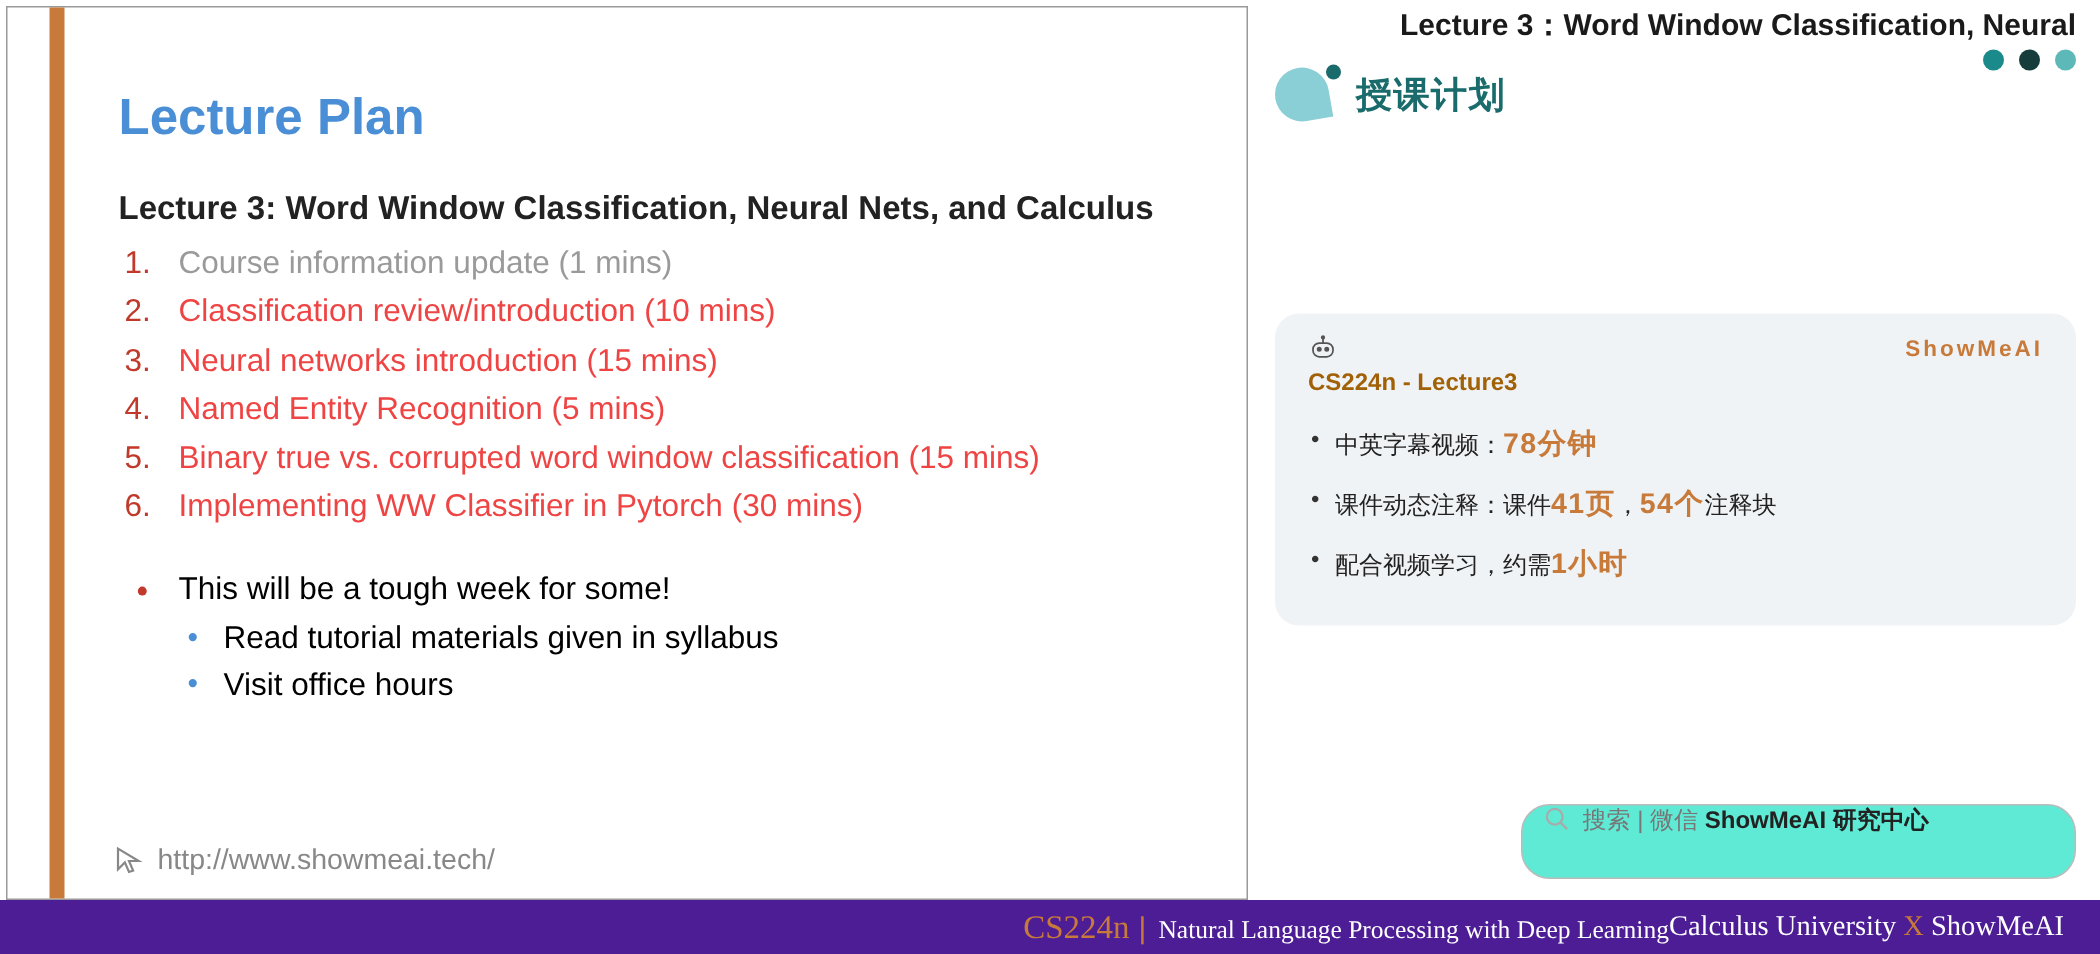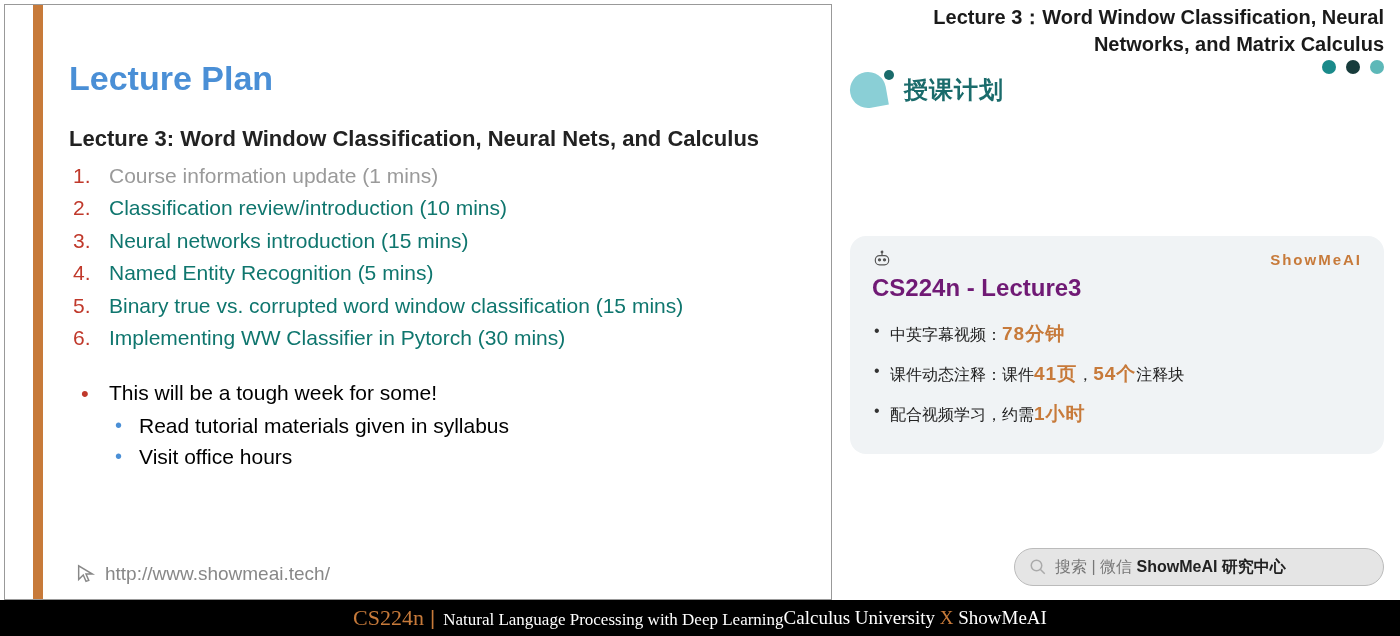--- a/index.html
+++ b/index.html
@@ -2,27 +2,27 @@
 <html><head>
 <meta charset="utf-8">
 <style>
   * { margin: 0; padding: 0; box-sizing: border-box; }
   body { font-family: "Segoe UI", Arial, sans-serif; width: 1400px; height: 636px; background: #fff; position: relative; overflow: hidden; }
   
   .main-area { display: flex; height: 596px; }
   
   .left-panel { width: 828px; height: 596px; border: 1px solid #999; margin: 4px 0 0 4px; position: relative; display: flex; }
   .orange-bar { width: 10px; background: #c77a3a; height: 100%; margin-left: 28px; }
-  .slide-content { padding: 10px 30px 10px 26px; flex: 1; }
+  .slide-content { padding: 10px 30px 10px 36px; flex: 1; }
   
   .lecture-plan-title { color: #4a8fd6; font-size: 34px; font-weight: 700; margin-top: 44px; margin-bottom: 26px; }
   .subtitle { font-size: 22px; font-weight: 600; color: #222; line-height: 1.35; margin-bottom: 6px; }
   
   ol.plan-list { list-style: none; counter-reset: item; margin-left: 0; }
-  ol.plan-list li { counter-increment: item; font-size: 21px; line-height: 1.55; padding-left: 40px; position: relative; color: #0f766e; }
+  ol.plan-list li { counter-increment: item; font-size: 21px; line-height: 1.55; padding-left: 40px; position: relative; color: #ef4444; }
   ol.plan-list li::before { content: counter(item) "."; position: absolute; left: 4px; color: #c0392b; font-weight: 500; }
   ol.plan-list li.muted { color: #9a9a9a; }
   
   .notes { margin-top: 22px; }
   .notes .bullet-main { font-size: 21px; padding-left: 40px; position: relative; line-height: 1.55; }
   .notes .bullet-main::before { content: "•"; position: absolute; left: 12px; color: #c0392b; font-size: 22px; }
   .notes .bullet-sub { font-size: 21px; padding-left: 70px; position: relative; line-height: 1.5; }
   .notes .bullet-sub::before { content: "•"; position: absolute; left: 46px; color: #4a8fd6; font-size: 20px; }
   
   .footer-link { position: absolute; bottom: 14px; left: 70px; display: flex; align-items: center; gap: 8px; color: #888; font-size: 19px; }
@@ -40,32 +40,32 @@
   .section-head { display: flex; align-items: flex-end; gap: 10px; margin-top: -4px; }
   .section-icon { width: 44px; height: 36px; position: relative; }
   .section-icon .big { position: absolute; width: 36px; height: 36px; border-radius: 50% 50% 0 50%; background: #8acfd6; left: 0; top: 2px; transform: rotate(-10deg);}
   .section-icon .small { position: absolute; width: 10px; height: 10px; border-radius: 50%; background: #1a6b6b; right: 0; top: 0; }
   .section-title { color: #1a6b6b; font-size: 24px; font-weight: 800; letter-spacing: 1px; }
   
   .info-card { background: #f0f3f5; border-radius: 16px; margin-top: 130px; padding: 14px 22px 20px 22px; position: relative; }
   .card-icon-row { display:flex; justify-content:space-between; align-items:center; }
   .robot-icon { width: 20px; height: 18px; }
   .brand { color: #c77a3a; font-weight: 800; letter-spacing: 2px; font-size: 15px; }
-  .card-title { color: #701a75; font-size: 24px; font-weight: 800; margin-top: 6px; }
+  .card-title { color: #a16207; font-size: 16px; font-weight: 800; margin-top: 6px; }
   .card-list { margin-top: 12px; }
   .card-item { font-size: 16px; line-height: 2.1; padding-left: 18px; position: relative; color: #222; }
   .card-item::before { content: "•"; position: absolute; left: 2px; color: #333; }
   .highlight { color: #c77a3a; font-weight: 800; font-size: 19px; letter-spacing: 1px; }
   
-  .search-box { position: absolute; bottom: 10px; right: 16px; width: 370px; height: 38px; border: 1px solid #bbb; border-radius: 19px; display: flex; align-items: center; padding: 0 14px; gap: 8px; background: #e5e5e5; }
+  .search-box { position: absolute; bottom: 10px; right: 16px; width: 370px; height: 50px; border: 1px solid #bbb; border-radius: 19px; display: flex; padding: 0 14px; gap: 8px; background: #5eead4; }
   .search-icon { width: 18px; height: 18px; }
   .search-text { font-size: 16px; color: #777; }
   .search-text .bold { color: #222; font-weight: 700; }
   
-  .bottom-bar { position: absolute; bottom: 0; left: 0; right: 0; height: 36px; background: #000000; display: flex; align-items: center; justify-content: center; padding: 0 24px; color: #fff; }
+  .bottom-bar { position: absolute; bottom: 0; left: 0; right: 0; height: 36px; background: #4c1d95; display: flex; align-items: center; justify-content: flex-end; padding: 0 24px; color: #fff; }
   .bottom-left { display: flex; align-items: baseline; gap: 6px; }
   .course-code { color: #c77a3a; font-size: 22px; font-weight: 500; font-family: Georgia, serif; }
   .divider { color: #c77a3a; font-size: 20px; margin-right:2px;}
   .course-name { font-size: 17px; font-family: Georgia, serif; }
   .bottom-right { font-size: 19px; font-family: Georgia, serif; }
   .bottom-right .x { color: #c77a3a; }
 </style>
 </head>
 <body>
 
@@ -93,21 +93,20 @@
       <svg class="cursor-icon" viewBox="0 0 24 24" fill="none" stroke="#888" stroke-width="1.6">
           <path d="M4 3 L4 18 L9 13 L12 20 L15 19 L12 12 L19 12 Z"></path>
         </svg>
       <span>http://www.showmeai.tech/</span>
     </div>
   </div>
 
   <div class="right-panel">
     <div class="lecture-header">
       <div>Lecture 3：Word Window Classification, Neural</div>
-      <div>Networks, and Matrix Calculus</div>
     </div>
     <div class="dots-row">
       <div class="dot teal"></div>
       <div class="dot dark"></div>
       <div class="dot light"></div>
     </div>
     <div class="section-head">
       <div class="section-icon">
         <div class="big"></div>
           <div class="small"></div>

